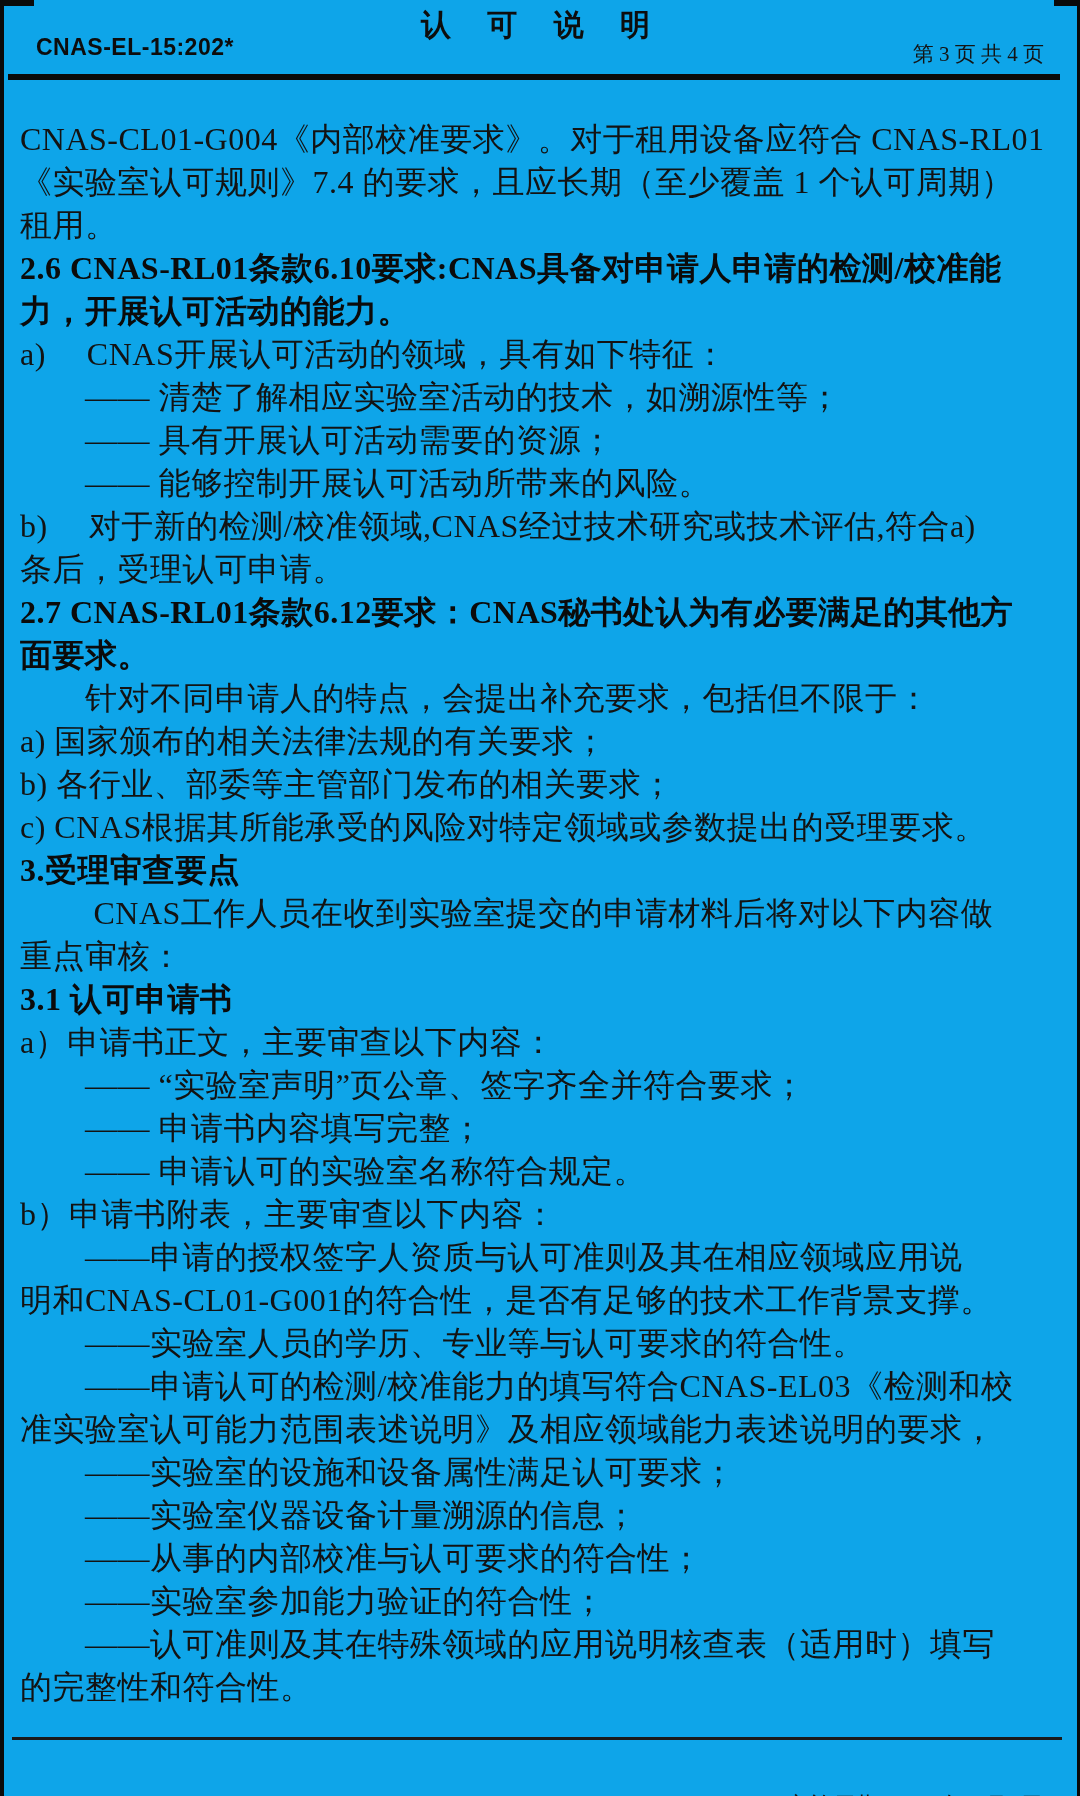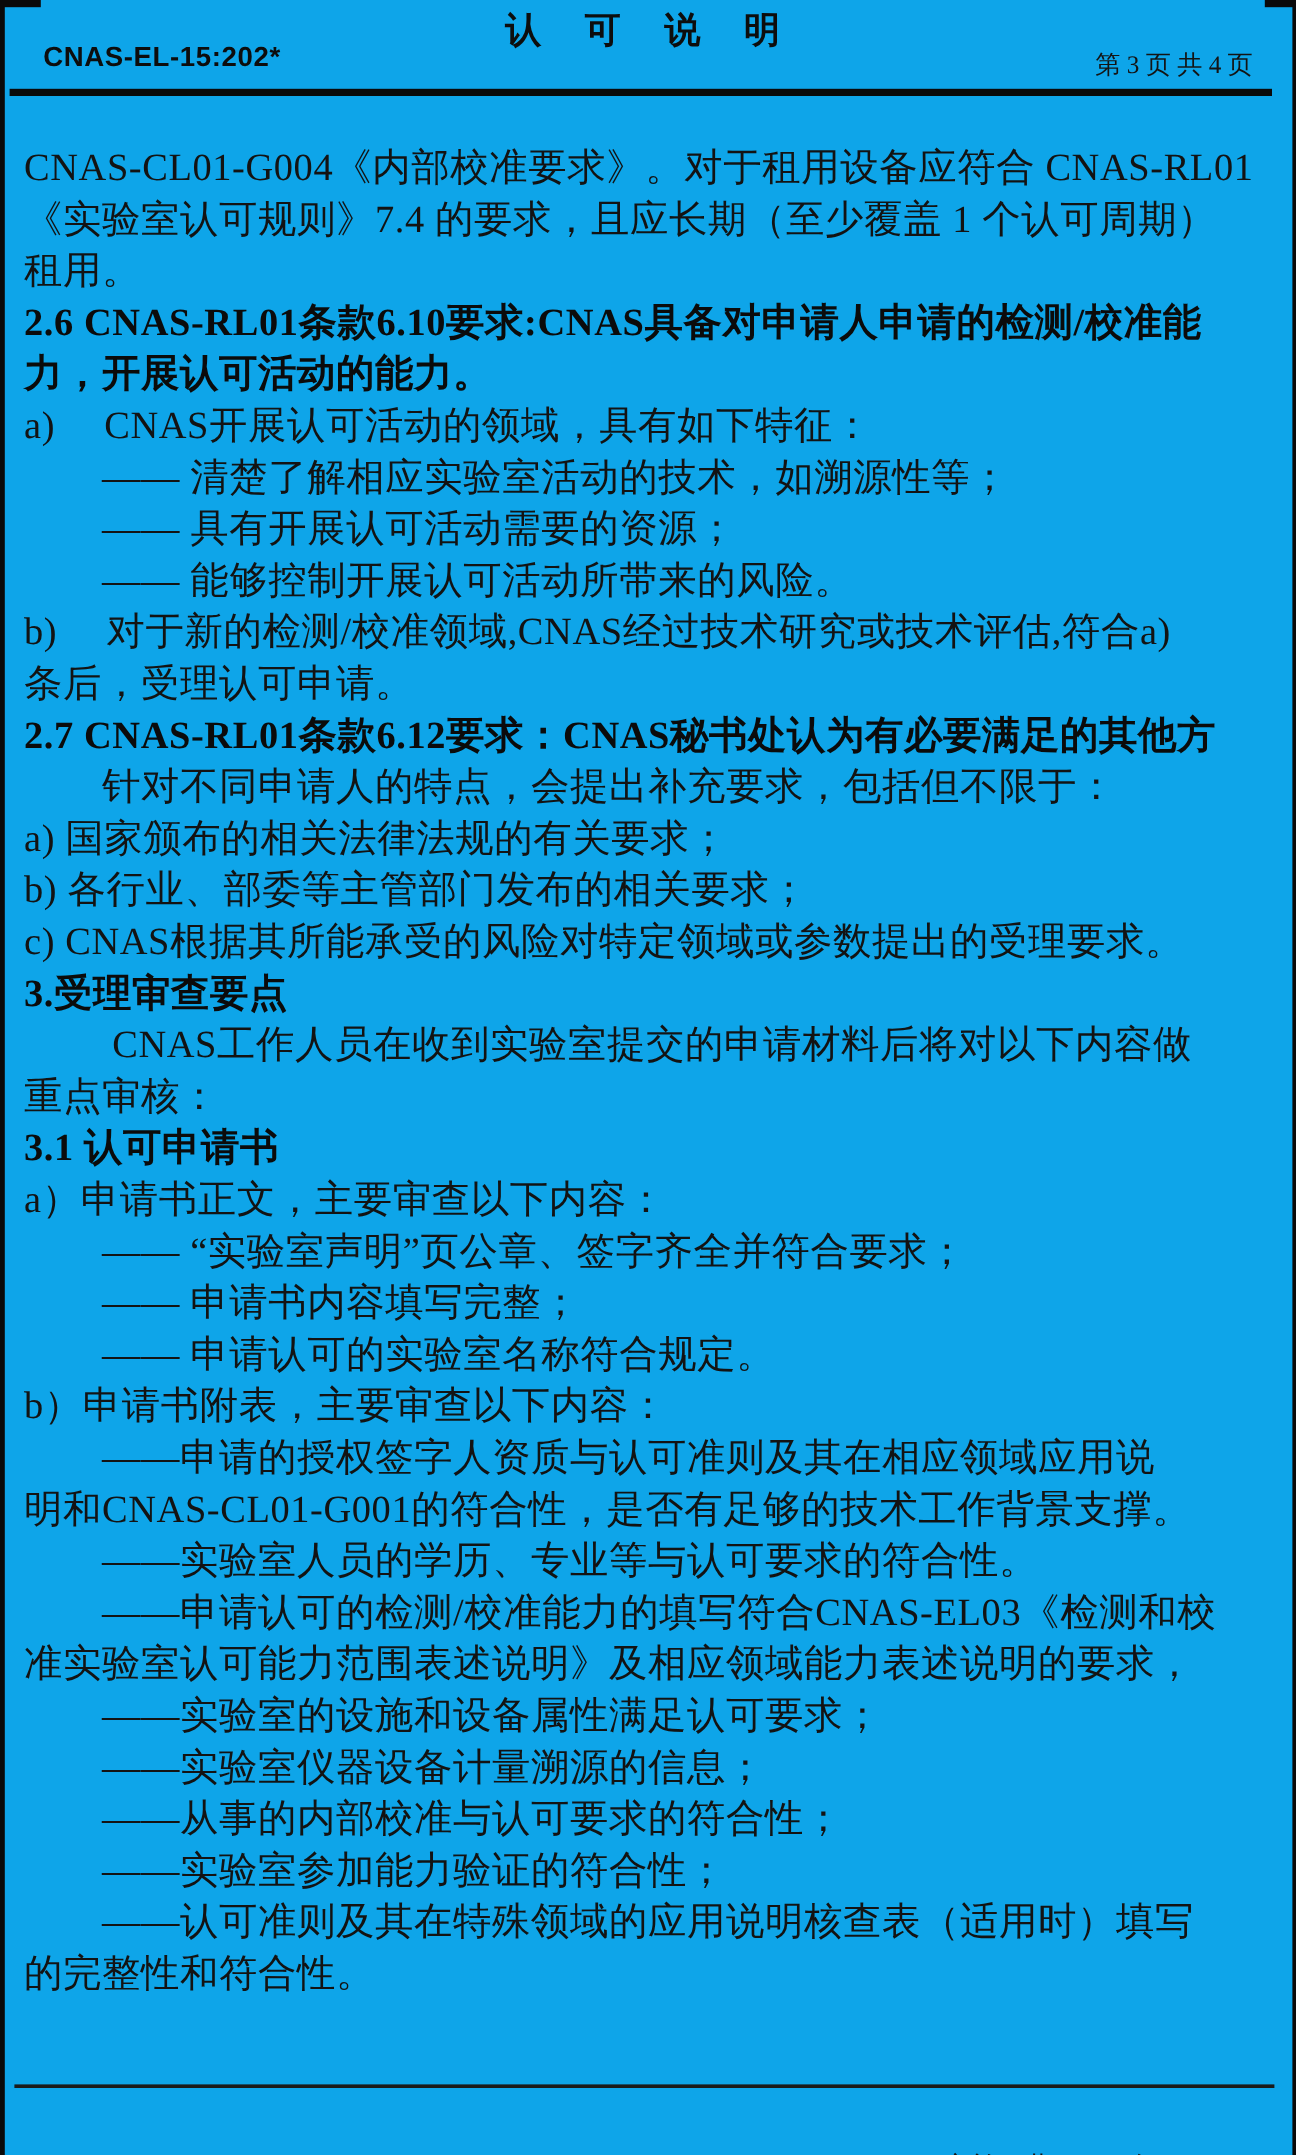--- a/index.html
+++ b/index.html
@@ -114,20 +114,21 @@
       <div class="line">租用。</div>
       <div class="line bold">2.6 CNAS-RL01条款6.10要求:CNAS具备对申请人申请的检测/校准能</div>
       <div class="line bold">力，开展认可活动的能力。</div>
       <div class="line">a)　 CNAS开展认可活动的领域，具有如下特征：</div>
       <div class="line">　　—— 清楚了解相应实验室活动的技术，如溯源性等；</div>
       <div class="line">　　—— 具有开展认可活动需要的资源；</div>
       <div class="line">　　—— 能够控制开展认可活动所带来的风险。</div>
       <div class="line">b)　 对于新的检测/校准领域,CNAS经过技术研究或技术评估,符合a)</div>
       <div class="line">条后，受理认可申请。</div>
       <div class="line bold">2.7 CNAS-RL01条款6.12要求：CNAS秘书处认为有必要满足的其他方</div>
+      <div class="line bold">面要求。</div>
       <div class="line">　　针对不同申请人的特点，会提出补充要求，包括但不限于：</div>
       <div class="line">a) 国家颁布的相关法律法规的有关要求；</div>
       <div class="line">b) 各行业、部委等主管部门发布的相关要求；</div>
       <div class="line">c) CNAS根据其所能承受的风险对特定领域或参数提出的受理要求。</div>
       <div class="line bold">3.受理审查要点</div>
       <div class="line">　　 CNAS工作人员在收到实验室提交的申请材料后将对以下内容做</div>
       <div class="line">重点审核：</div>
       <div class="line bold">3.1 认可申请书</div>
       <div class="line">a）申请书正文，主要审查以下内容：</div>
       <div class="line">　　—— “实验室声明”页公章、签字齐全并符合要求；</div>

